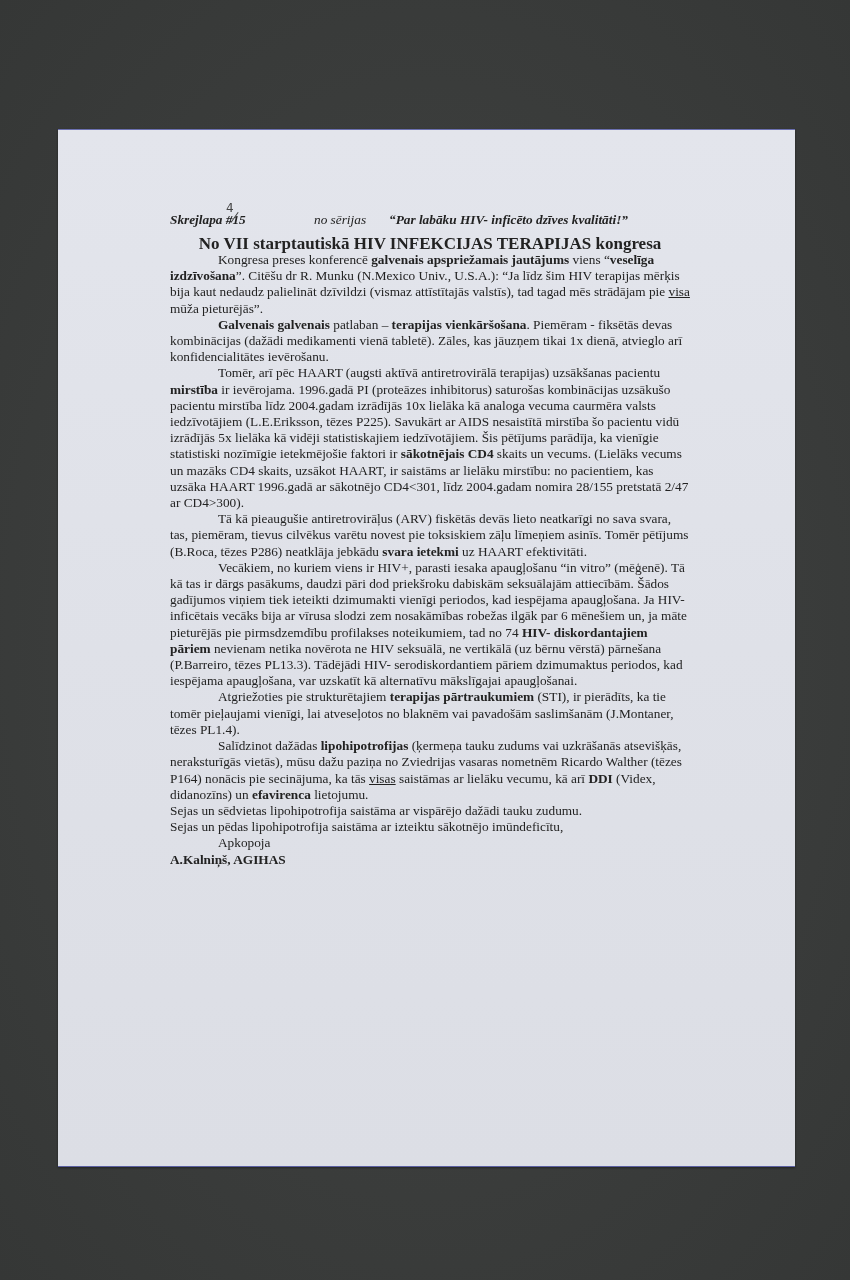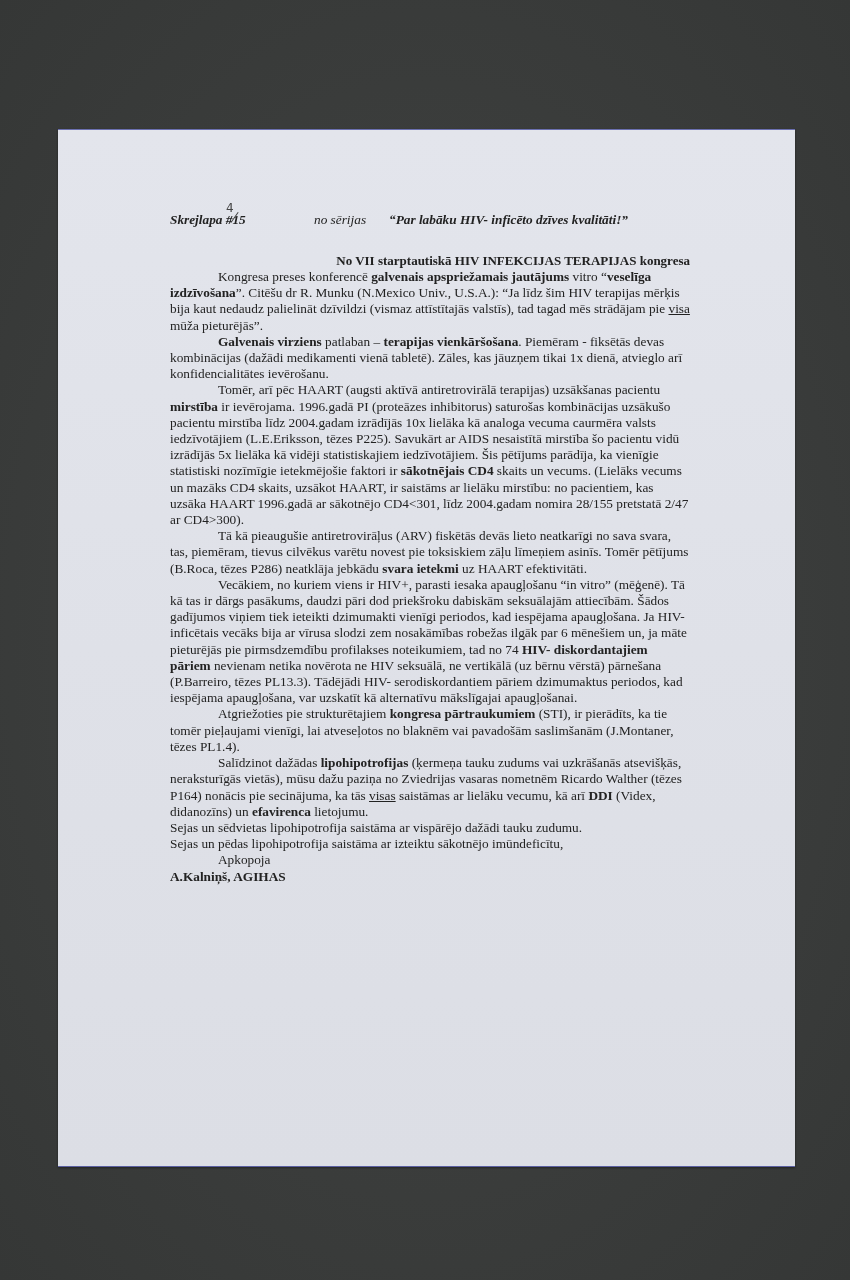--- a/index.html
+++ b/index.html
@@ -39,22 +39,22 @@
     font-family: "DejaVu Sans", sans-serif; font-style: normal;
     font-size: 12px; color: #444; font-weight: normal;
   }
   .header-line .strike {
     position: absolute; left: 64px; top: -1px; width: 1px; height: 13px;
     background: #444; transform: rotate(35deg);
   }
   .header-line .from-series { position: absolute; left: 144px; top: 0; }
   .header-line .slogan { position: absolute; left: 219px; top: 0; font-weight: bold; font-style: italic; }
   .title {
-    text-align: right; font-weight: bold; margin-top: 21px;
-    font-size: 13px; line-height: 16px;
+    text-align: center; font-weight: bold; margin-top: 4px;
+    font-size: 17px; line-height: 16px;
   }
   .subtitle { text-align: center; line-height: 16px; }
   p { margin: 0; text-align: left; }
   .ind { text-indent: 48px; }
   .ind-sm { padding-left: 48px; }
   b { font-weight: bold; }
   u { text-decoration: underline; }
 </style>
 </head>
 <body>
@@ -65,32 +65,32 @@
     <div class="header-line">
       <span class="series-no">Skrejlapa #15</span>
       <span class="hand-mark">4</span>
       <span class="strike"></span>
       <span class="from-series">no sērijas</span>
       <span class="slogan">“Par labāku HIV- inficēto dzīves kvalitāti!”</span>
     </div>
 
     <div class="title">No VII starptautiskā HIV INFEKCIJAS TERAPIJAS kongresa</div>
 
-    <p class="ind"><span>Kongresa preses konferencē </span><b>galvenais apspriežamais jautājums</b><span> vitro “</span><b>veselīga izdzīvošana</b><span>”. Citēšu dr R. Munku (N.Mexico Univ., U.S.A.): “Ja līdz šim HIV terapijas mērķis bija kaut nedaudz palielināt dzīvildzi (vismaz attīstītajās valstīs), tad tagad mēs strādājam pie </span><u>visa</u><span> mūža pieturējās”.</span></p>
+    <p class="ind"><span>Kongresa preses konferencē </span><b>galvenais apspriežamais jautājums</b><span> viens “</span><b>veselīga izdzīvošana</b><span>”. Citēšu dr R. Munku (N.Mexico Univ., U.S.A.): “Ja līdz šim HIV terapijas mērķis bija kaut nedaudz palielināt dzīvildzi (vismaz attīstītajās valstīs), tad tagad mēs strādājam pie </span><u>visa</u><span> mūža pieturējās”.</span></p>
 
-    <p class="ind"><b>Galvenais virziens</b><span> patlaban – </span><b>terapijas vienkāršošana</b><span>. Piemēram - fiksētās devas kombinācijas (dažādi medikamenti vienā tabletē). Zāles, kas jāuzņem tikai 1x dienā, atvieglo arī konfidencialitātes ievērošanu.</span></p>
+    <p class="ind"><b>Galvenais galvenais</b><span> patlaban – </span><b>terapijas vienkāršošana</b><span>. Piemēram - fiksētās devas kombinācijas (dažādi medikamenti vienā tabletē). Zāles, kas jāuzņem tikai 1x dienā, atvieglo arī konfidencialitātes ievērošanu.</span></p>
 
 
     <p class="ind"><span>Tomēr, arī pēc HAART (augsti aktīvā antiretrovirālā terapijas) uzsākšanas pacientu </span><b>mirstība</b><span> ir ievērojama. 1996.gadā PI (proteāzes inhibitorus) saturošas kombinācijas uzsākušo pacientu mirstība līdz 2004.gadam izrādījās 10x lielāka kā analoga vecuma caurmēra valsts iedzīvotājiem (L.E.Eriksson, tēzes P225). Savukārt ar AIDS nesaistītā mirstība šo pacientu vidū izrādījās 5x lielāka kā vidēji statistiskajiem iedzīvotājiem. Šis pētījums parādīja, ka vienīgie statistiski nozīmīgie ietekmējošie faktori ir </span><b>sākotnējais CD4</b><span> skaits un vecums. (Lielāks vecums un mazāks CD4 skaits, uzsākot HAART, ir saistāms ar lielāku mirstību: no pacientiem, kas uzsāka HAART 1996.gadā ar sākotnējo CD4&lt;301, līdz 2004.gadam nomira 28/155 pretstatā 2/47 ar CD4&gt;300).</span></p>
 
     <p class="ind"><span>Tā kā pieaugušie antiretrovirāļus (ARV) fiskētās devās lieto neatkarīgi no sava svara, tas, piemēram, tievus cilvēkus varētu  novest pie toksiskiem zāļu līmeņiem asinīs. Tomēr pētījums (B.Roca, tēzes P286) neatklāja jebkādu </span><b>svara ietekmi</b><span> uz HAART efektivitāti.</span></p>
 
     <p class="ind"><span>Vecākiem, no kuriem viens ir HIV+, parasti iesaka apaugļošanu “in vitro” (mēģenē). Tā kā tas ir dārgs pasākums, daudzi pāri dod priekšroku dabiskām seksuālajām attiecībām. Šādos gadījumos viņiem tiek ieteikti dzimumakti vienīgi periodos, kad iespējama apaugļošana. Ja HIV- inficētais vecāks bija ar vīrusa slodzi zem nosakāmības robežas ilgāk par 6 mēnešiem un, ja māte pieturējās pie pirmsdzemdību profilakses noteikumiem, tad no 74 </span><b>HIV- diskordantajiem pāriem</b><span> nevienam netika novērota ne HIV seksuālā, ne vertikālā (uz bērnu vērstā) pārnešana (P.Barreiro, tēzes PL13.3). Tādējādi HIV- serodiskordantiem pāriem dzimumaktus periodos, kad iespējama apaugļošana, var uzskatīt kā alternatīvu mākslīgajai apaugļošanai.</span></p>
 
-    <p class="ind"><span>Atgriežoties pie strukturētajiem </span><b>kongresa pārtraukumiem</b><span> (STI), ir pierādīts, ka tie tomēr pieļaujami vienīgi, lai atveseļotos no blaknēm vai pavadošām saslimšanām (J.Montaner, tēzes PL1.4).</span></p>
+    <p class="ind"><span>Atgriežoties pie strukturētajiem </span><b>terapijas pārtraukumiem</b><span> (STI), ir pierādīts, ka tie tomēr pieļaujami vienīgi, lai atveseļotos no blaknēm vai pavadošām saslimšanām (J.Montaner, tēzes PL1.4).</span></p>
 
     <p class="ind"><span>Salīdzinot dažādas </span><b>lipohipotrofijas</b><span> (ķermeņa tauku zudums vai uzkrāšanās atsevišķās, neraksturīgās vietās), mūsu dažu paziņa no Zviedrijas vasaras nometnēm Ricardo Walther (tēzes P164) nonācis pie secinājuma, ka tās </span><u>visas</u><span> saistāmas ar lielāku vecumu, kā arī </span><b>DDI</b><span> (Videx, didanozīns) un </span><b>efavirenca</b><span> lietojumu.</span></p>
 
     <p>Sejas un sēdvietas lipohipotrofija saistāma ar vispārējo dažādi tauku zudumu.</p>
     <p>Sejas un pēdas lipohipotrofija saistāma ar izteiktu sākotnējo imūndeficītu,</p>
 
     <p class="ind-sm">Apkopoja</p>
     <p><b>A.Kalniņš, AGIHAS</b></p>
 
   </div>

